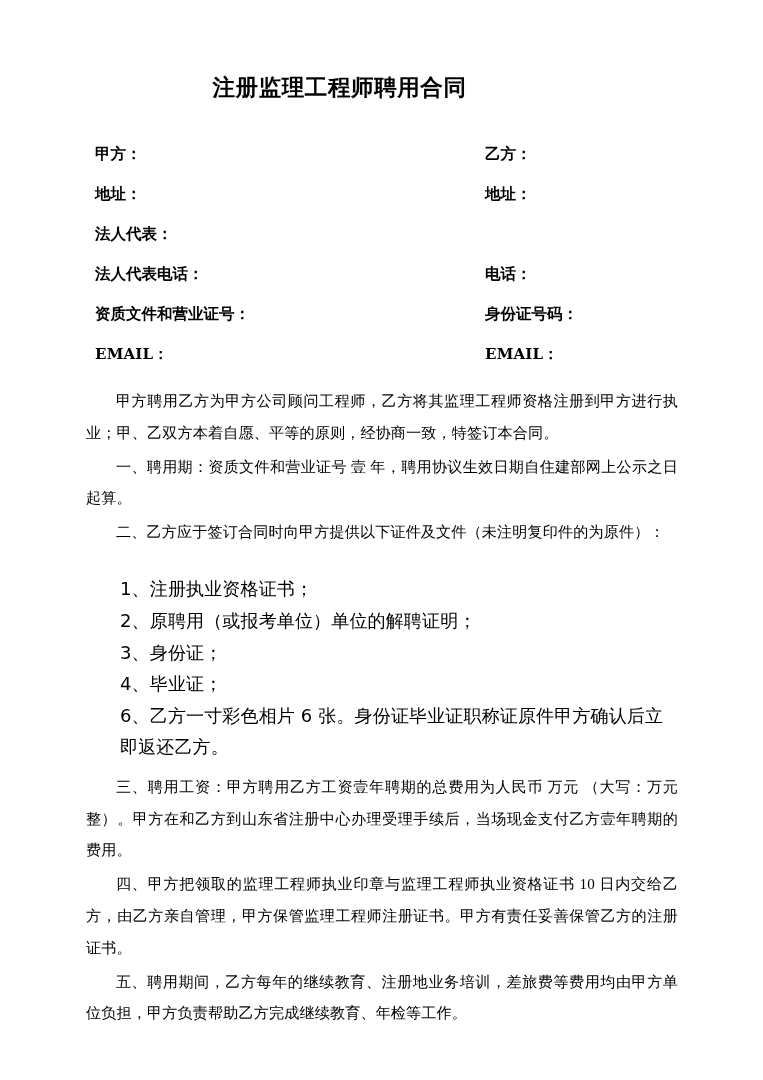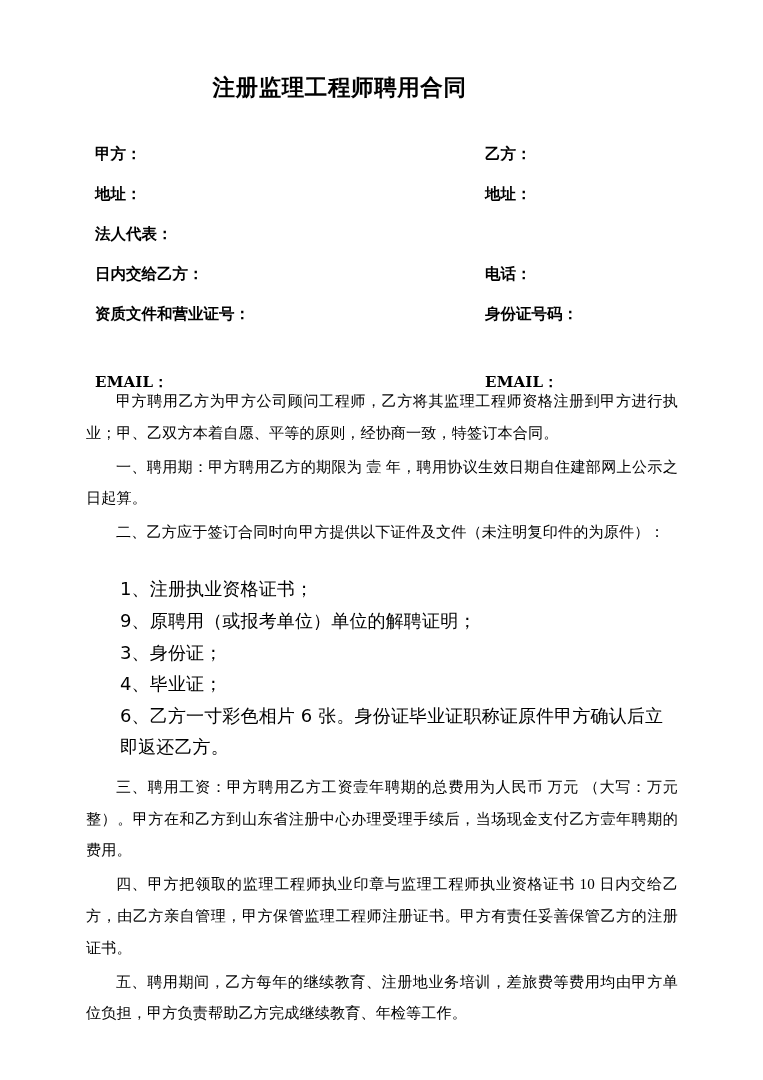--- a/index.html
+++ b/index.html
@@ -55,21 +55,20 @@
     font-family: "DejaVu Sans", "Liberation Sans", sans-serif;
     white-space: nowrap;
     line-height: 1;
   }
   .field-label.col-left  { left: 95px;  }
   .field-label.col-right { left: 485px; }
   .field-label.latin {
     font-family: "DejaVu Serif", "Liberation Serif", serif;
     font-size: 15px;
     letter-spacing: 0.2px;
-    margin-top: 28px;
   }
   .field-value {
     position: absolute;
     font-size: 15px;
     font-family: "DejaVu Sans", "Liberation Sans", sans-serif;
     white-space: nowrap;
   }
 
   
   .body-block {
@@ -122,21 +121,21 @@
       <span class="field-label col-right">地址：</span>
       <span class="field-value" style="left:560px;"></span>
     </div>
 
     <div class="field-row">
       <span class="field-label col-left">法人代表：</span>
       <span class="field-value" style="left:200px;"></span>
     </div>
 
     <div class="field-row">
-      <span class="field-label col-left">日内交给乙方：</span>
+      <span class="field-label col-left">法人代表电话：</span>
       <span class="field-value" style="left:230px;"></span>
       <span class="field-label col-right">电话：</span>
       <span class="field-value" style="left:560px;"></span>
     </div>
 
     <div class="field-row">
       <span class="field-label col-left">资质文件和营业证号：</span>
       <span class="field-value" style="left:290px;"></span>
       <span class="field-label col-right">身份证号码：</span>
       <span class="field-value" style="left:610px;"></span>
@@ -147,27 +146,27 @@
       <span class="field-value" style="left:180px;"></span>
       <span class="field-label col-right latin">EMAIL：</span>
       <span class="field-value" style="left:570px;"></span>
     </div>
 
   </div>
 
   <div class="body-block">
 
     <p class="para">甲方聘用乙方为甲方公司顾问工程师，乙方将其监理工程师资格注册到甲方进行执业；甲、乙双方本着自愿、平等的原则，经协商一致，特签订本合同。</p>
-    <p class="para">一、聘用期：甲方聘用乙方的期限为  壹  年，聘用协议生效日期自住建部网上公示之日起算。</p>
+    <p class="para">一、聘用期：资质文件和营业证号  壹  年，聘用协议生效日期自住建部网上公示之日起算。</p>
     <p class="para">二、乙方应于签订合同时向甲方提供以下证件及文件（未注明复印件的为原件）：</p>
 
     <div class="gap-small"></div>
 
     <p class="listitem">1、注册执业资格证书；</p>
-    <p class="listitem">9、原聘用（或报考单位）单位的解聘证明；</p>
+    <p class="listitem">2、原聘用（或报考单位）单位的解聘证明；</p>
     <p class="listitem">3、身份证；</p>
     <p class="listitem">4、毕业证；</p>
     <p class="listitem">6、乙方一寸彩色相片 6 张。身份证毕业证职称证原件甲方确认后立即返还乙方。</p>
 
     <div style="height:9px;"></div>
 
     <p class="para">三、聘用工资：甲方聘用乙方工资壹年聘期的总费用为人民币            万元 （大写：万元整）。甲方在和乙方到山东省注册中心办理受理手续后，当场现金支付乙方壹年聘期的费用。</p>
     <p class="para">四、甲方把领取的监理工程师执业印章与监理工程师执业资格证书 10 日内交给乙方，由乙方亲自管理，甲方保管监理工程师注册证书。甲方有责任妥善保管乙方的注册证书。</p>
     <p class="para">五、聘用期间，乙方每年的继续教育、注册地业务培训，差旅费等费用均由甲方单位负担，甲方负责帮助乙方完成继续教育、年检等工作。</p>
 

